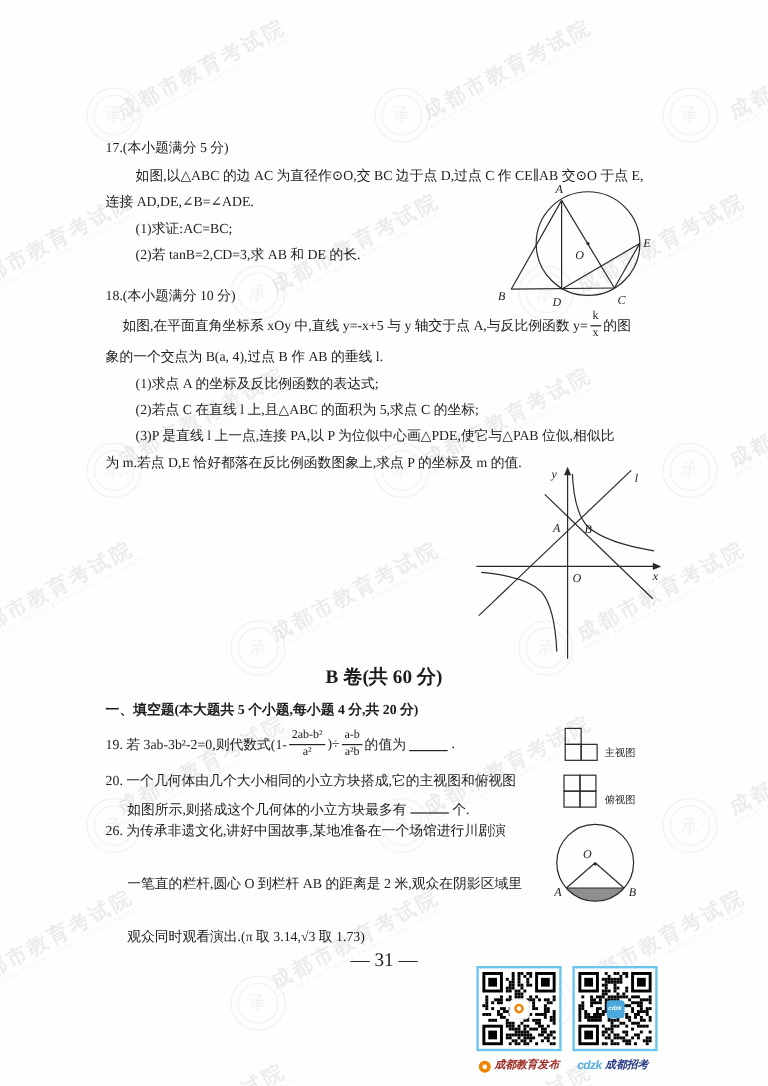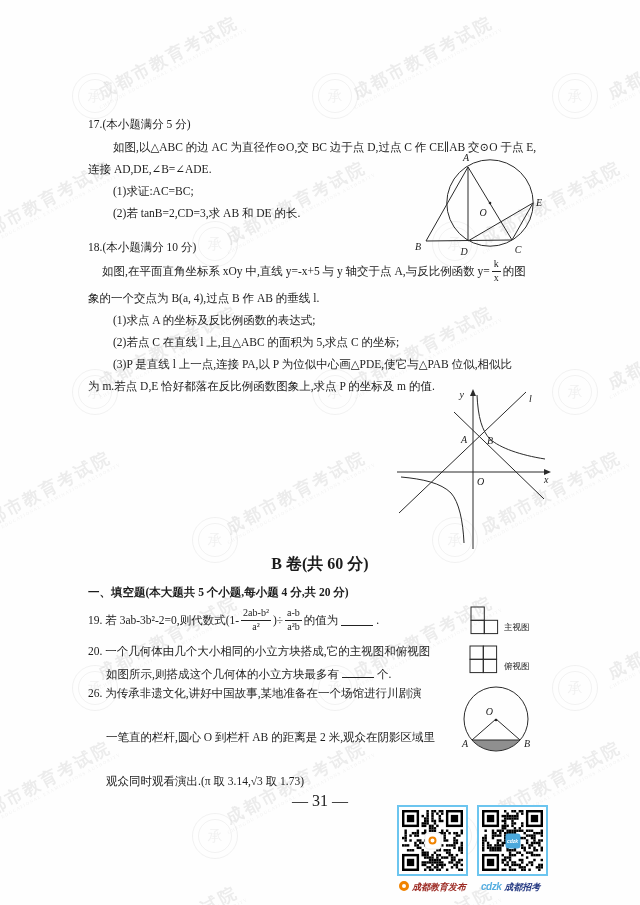--- a/index.html
+++ b/index.html
@@ -34,21 +34,21 @@
   .qrbox{position:absolute;width:61px;height:61px;border:2px solid #6cc5ef;padding:3px;background:#fff;}
   .qrbox svg{position:static;display:block;}
   .qr-logo{position:absolute;left:50%;top:50%;transform:translate(-50%,-50%);
            width:15px;height:15px;border-radius:3px;display:flex;align-items:center;justify-content:center;}
   .qr-logo1{background:#fff;box-shadow:0 0 0 1px #eee;}
   .qr-logo2{background:#4aa8dc;color:#fff;font-size:5px;font-style:italic;font-weight:bold;
             font-family:"Liberation Sans",sans-serif;}
   .donut{display:inline-block;width:8px;height:8px;border:2.5px solid #f08300;border-radius:50%;
          box-sizing:border-box;}
   .donut.big{width:10px;height:10px;border-width:3px;}
-  .qr-caption{position:absolute;display:flex;align-items:flex-start;gap:3px;
+  .qr-caption{position:absolute;display:flex;align-items:flex-end;gap:3px;
               font-family:"Liberation Sans","DejaVu Sans",sans-serif;
               font-size:9px;font-weight:bold;font-style:italic;}
   .cdzk-mini{color:#56aee0;font-size:10px;font-weight:bold;font-style:italic;
              font-family:"Liberation Sans",sans-serif;letter-spacing:-0.5px;}
 </style>
 </head>
 <body>
 
 <div class="page">
 

